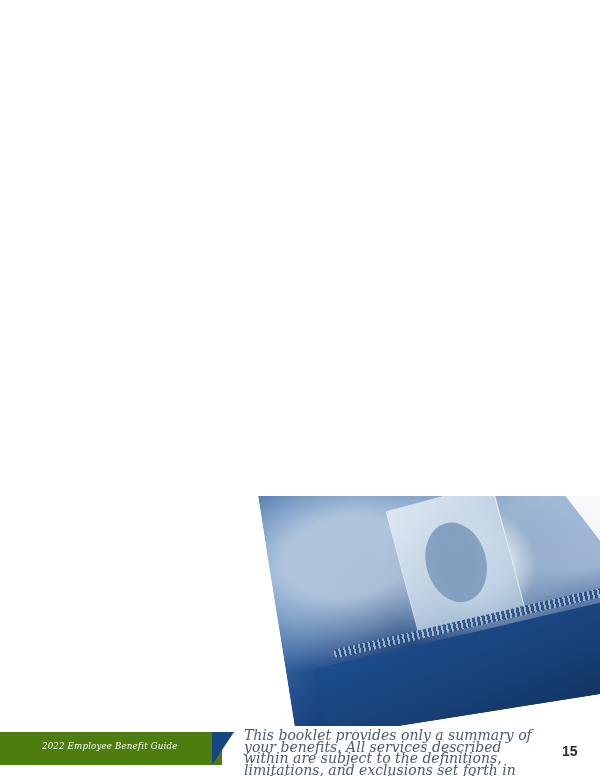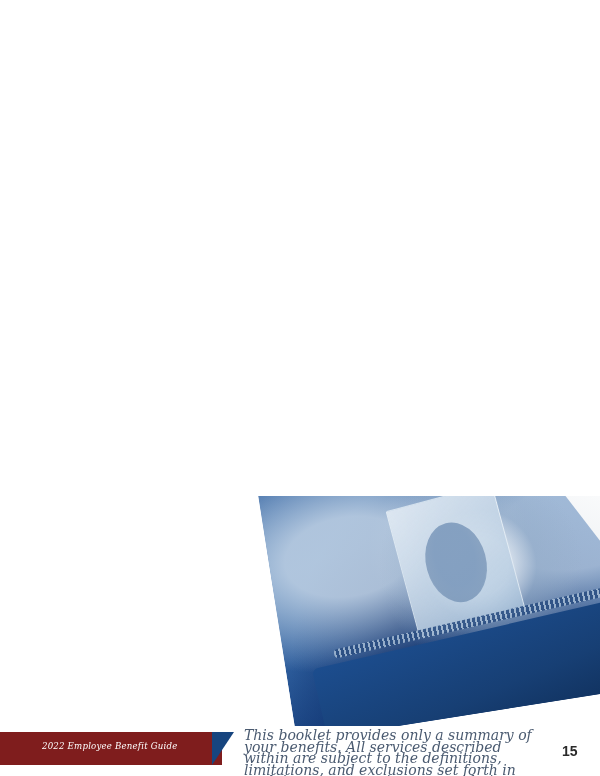--- a/index.html
+++ b/index.html
@@ -173,21 +173,21 @@
   .photo-mask-left{
     position:absolute;left:0;top:496px;width:200px;height:230px;background:#fff;z-index:4;
   }
   .photo-mask-bottom{
     position:absolute;left:0;top:726px;width:600px;height:50px;background:#fff;z-index:5;
   }
 
   
   .footer-band{
     position:absolute;left:0;top:732px;width:222px;height:33px;
-    background:#7f1d1d;z-index:6;
+    background:#4d7c0f;z-index:6;
   }
   .footer-band-notch{
     position:absolute;left:212px;top:732px;width:22px;height:33px;
     background:#17457f;
     clip-path:polygon(0 0, 100% 0, 0 100%);
     z-index:6;
   }
   .footer-band span{
     position:absolute;left:42px;top:9px;
     font-family:"DejaVu Serif", serif;font-style:italic;

